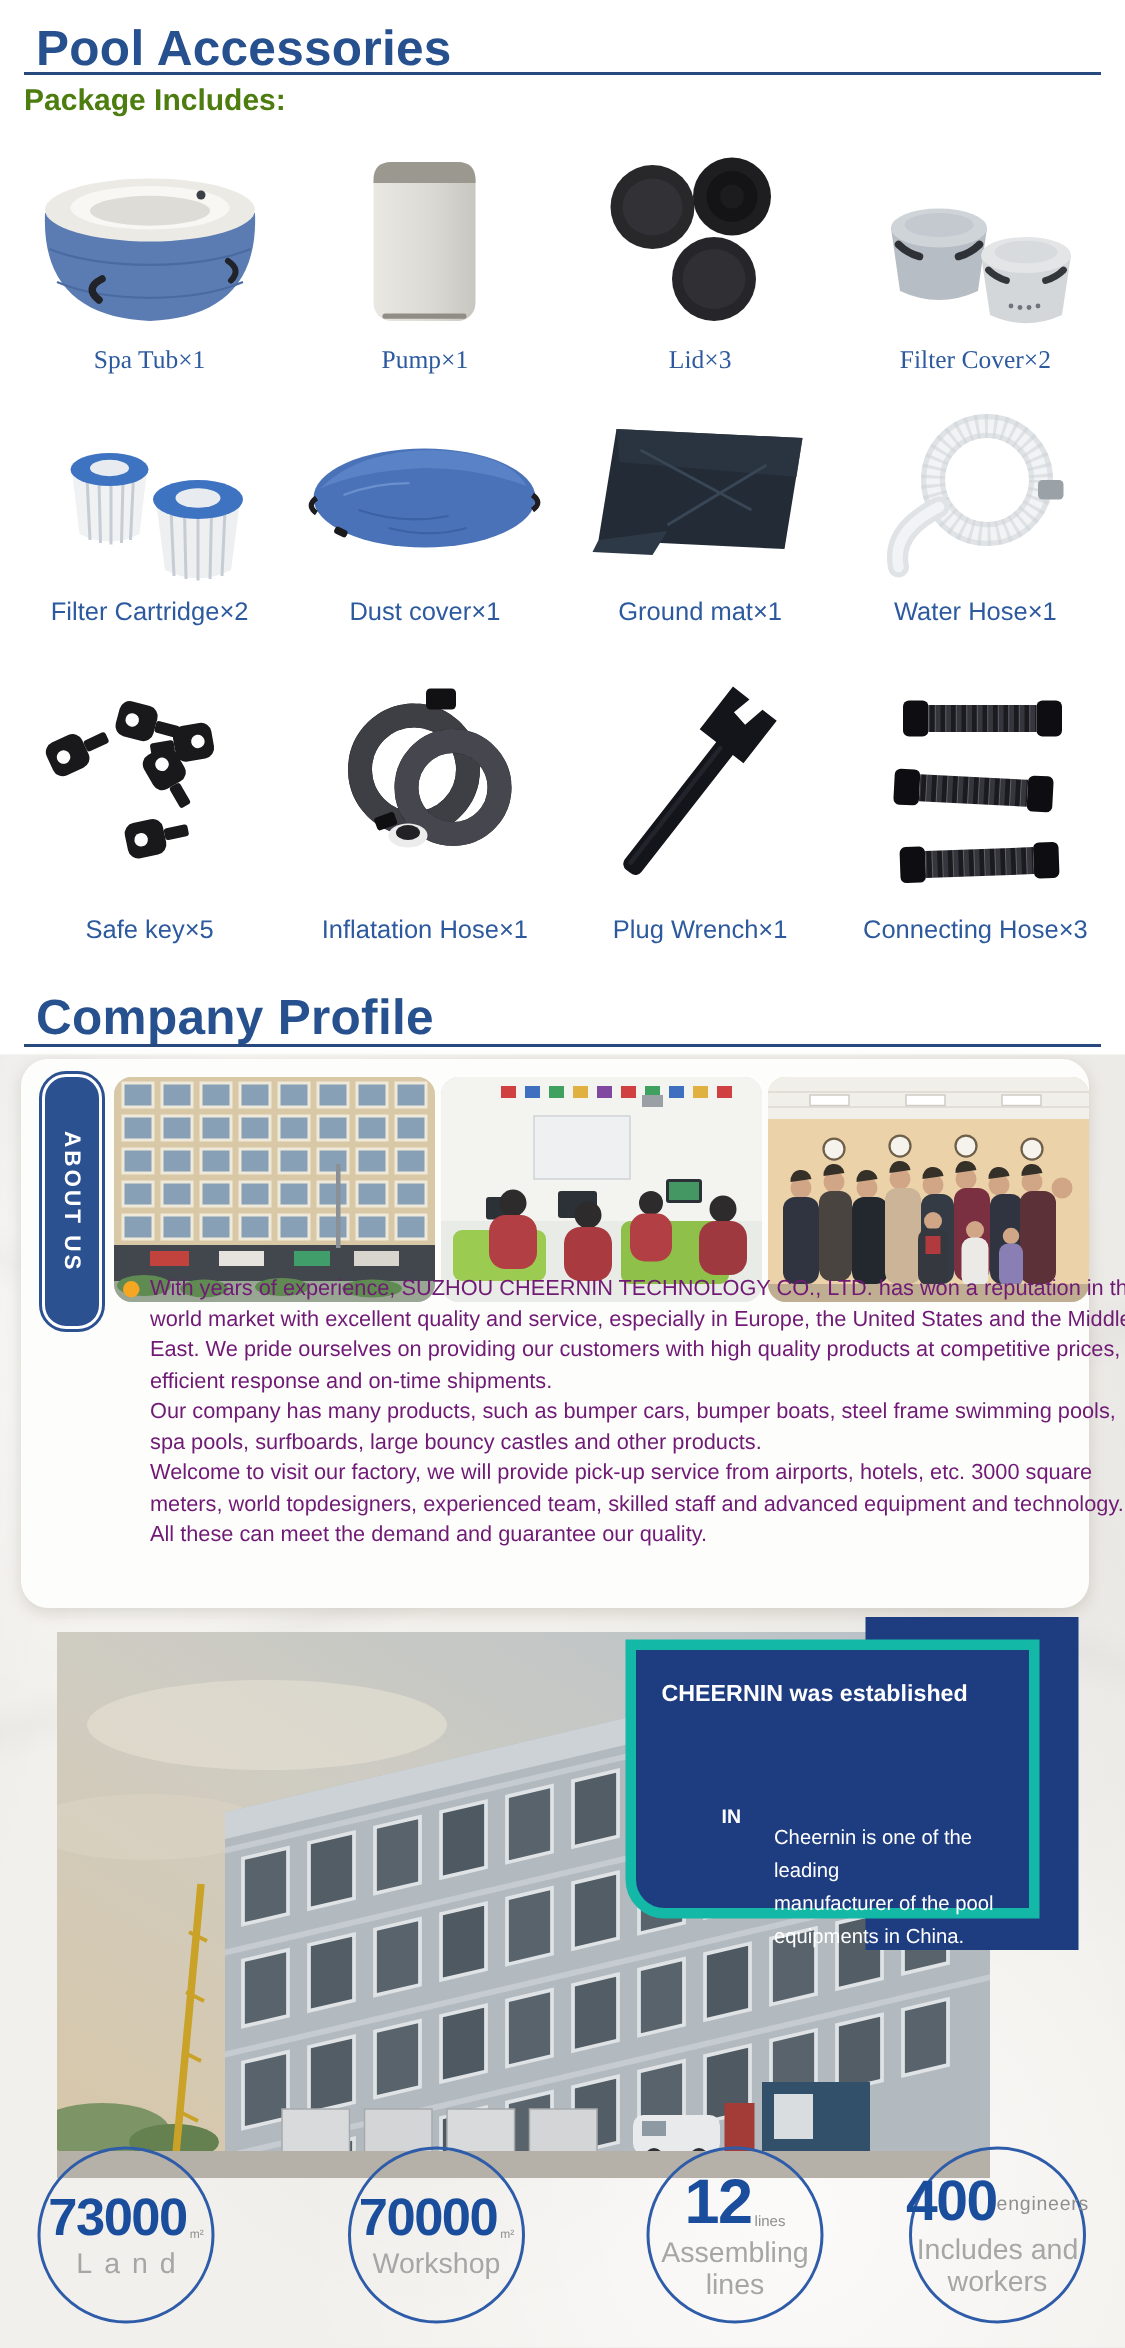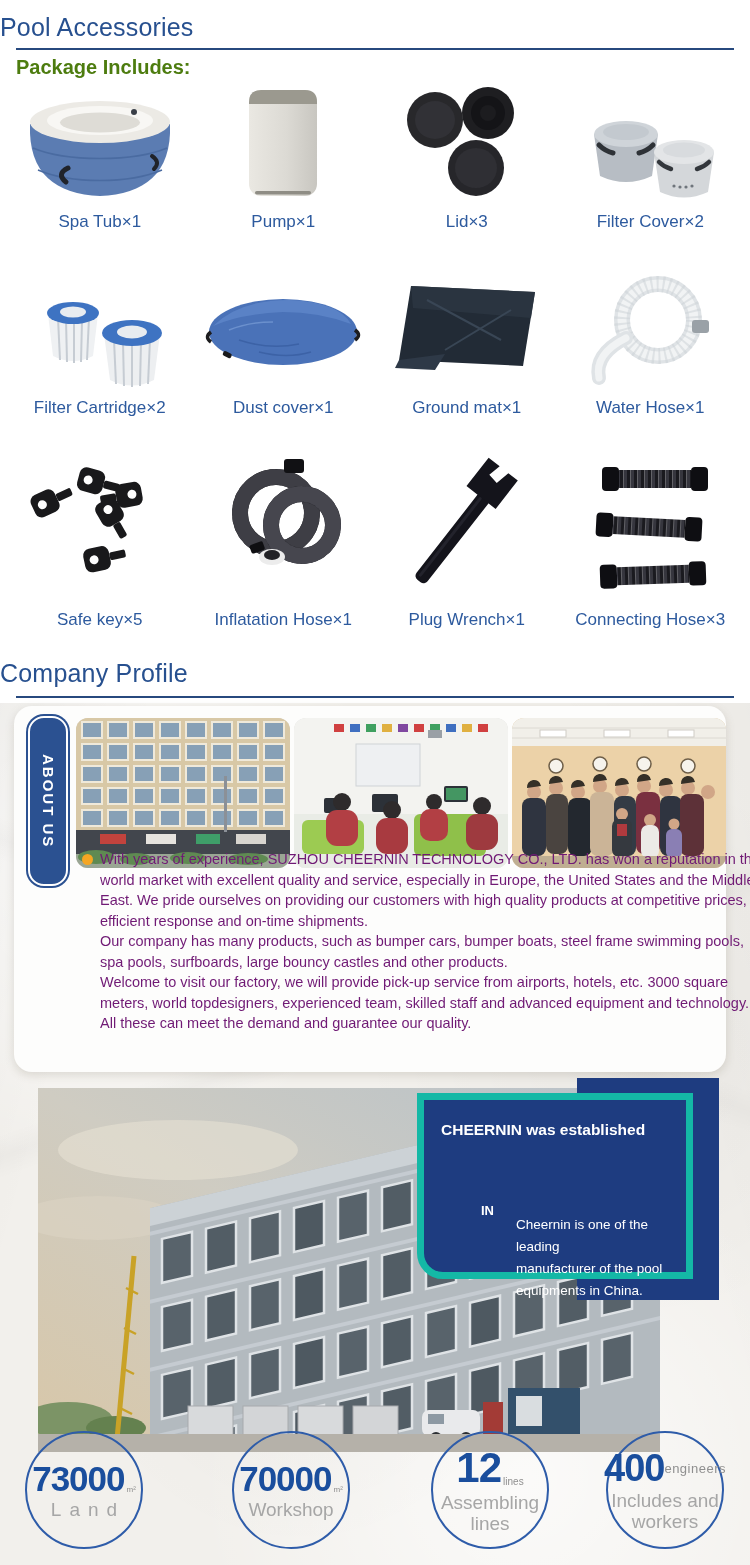--- a/index.html
+++ b/index.html
@@ -1,30 +1,30 @@
 <!DOCTYPE html>
 <html><head>
 <meta charset="utf-8">
 <style>
   html,body{margin:0;padding:0;background:#e9e7e3;}
   #page{position:relative;width:750px;height:1565px;margin:0 auto;background:#ffffff;
         font-family:"Liberation Sans",sans-serif;overflow:hidden;}
 
   
-  .h-title{position:absolute;left:0;color:#27508f;font-size:25px;font-weight:400;letter-spacing:.2px;}
+  .h-title{position:absolute;left:24px;color:#27508f;font-size:33px;font-weight:700;letter-spacing:.2px;}
   #title1{top:13px;}
   #title2{top:659px;}
   .rule{position:absolute;left:16px;width:718px;height:2px;background:#27497e;}
   #rule1{top:48px;}
   #rule2{top:696px;}
   .pkg{position:absolute;left:16px;top:56px;color:#4d7c0f;font-size:20px;font-weight:700;text-align:center;}
 
   
   .prow{position:absolute;left:8px;width:734px;display:grid;grid-template-columns:repeat(4,1fr);}
-  #prow1{top:82px;}
+  #prow1{top:100px;font-family:Liberation Serif, serif;}
   #prow2{top:268px;}
   #prow3{top:450px;text-align:center;}
   .product{display:flex;flex-direction:column;align-items:center;}
   .pimg{height:126px;display:flex;align-items:center;justify-content:center;}
   #prow3 .pimg{height:152px;}
   .plabel{margin-top:4px;font-size:17px;color:#2d5a9e;}
   #prow3 .plabel{margin-top:8px;}
 
   
   .paper{position:absolute;left:0;top:703px;width:750px;height:862px;

